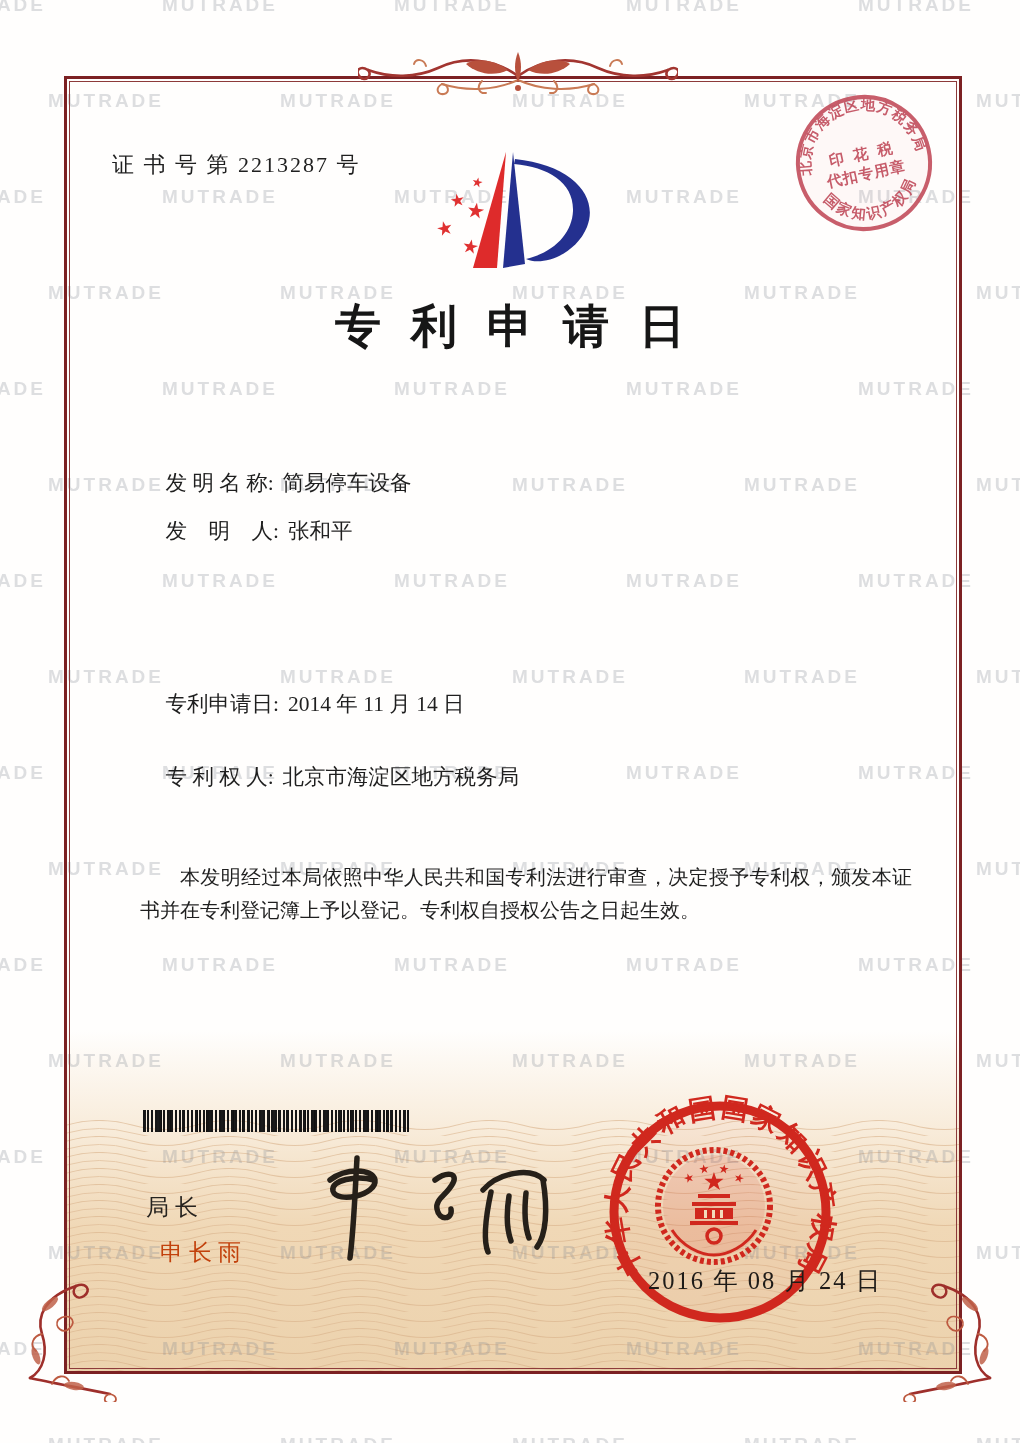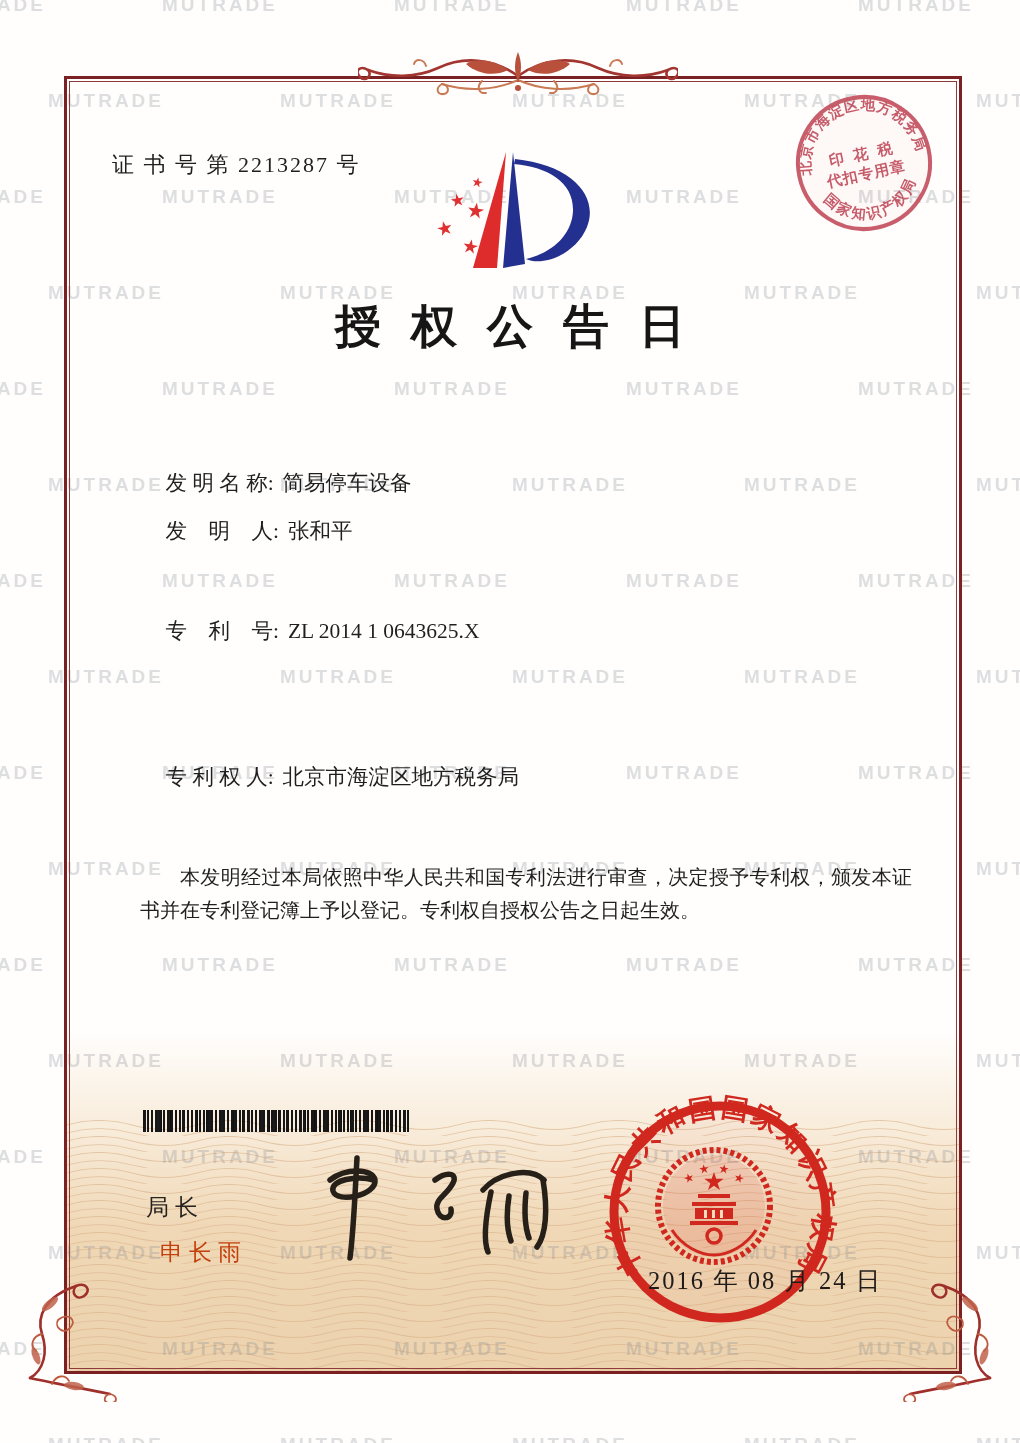--- a/index.html
+++ b/index.html
@@ -231,30 +231,30 @@
         <textPath href="#taxTop" startOffset="50%" text-anchor="middle">北京市海淀区地方税务局</textPath>
       </text>
       <text x="0" y="-4" font-size="15" fill="#bf4656" font-weight="bold" text-anchor="middle" letter-spacing="3">印 花 税</text>
       <text x="0" y="16" font-size="15" fill="#bf4656" font-weight="bold" text-anchor="middle" letter-spacing="1">代扣专用章</text>
       <text font-size="14.5" fill="#bf4656" font-weight="bold" letter-spacing="2">
         <textPath href="#taxBot" startOffset="50%" text-anchor="middle">国家知识产权局</textPath>
       </text>
     </g>
   </svg>
 
-  <h1 class="title">授权公告日</h1>
+  <h1 class="title">专利申请日</h1>
 
   <div class="field" style="top:443px">
     <span class="flabel">发 明 名 称:</span><span class="fvalue">简易停车设备</span>
   </div>
   <div class="field" style="top:491px">
     <span class="flabel">发　明　人:</span><span class="fvalue">张和平</span>
   </div>
-  <div class="field" style="top:591px">
-    <span class="flabel">专　利　号:</span><span class="fvalue">ZL 2014 1 0643625.X</span>
+  <div class="field" style="top:664px">
+    <span class="flabel">专利申请日:</span><span class="fvalue">2014 年 11 月 14 日</span>
   </div>
   <div class="field" style="top:737px">
     <span class="flabel">专 利 权 人:</span><span class="fvalue">北京市海淀区地方税务局</span>
   </div>
 
   <div class="paras">
     <p>本发明经过本局依照中华人民共和国专利法进行审查，决定授予专利权，颁发本证书并在专利登记簿上予以登记。专利权自授权公告之日起生效。</p>
   </div>
 
   <div class="barcode"></div>

